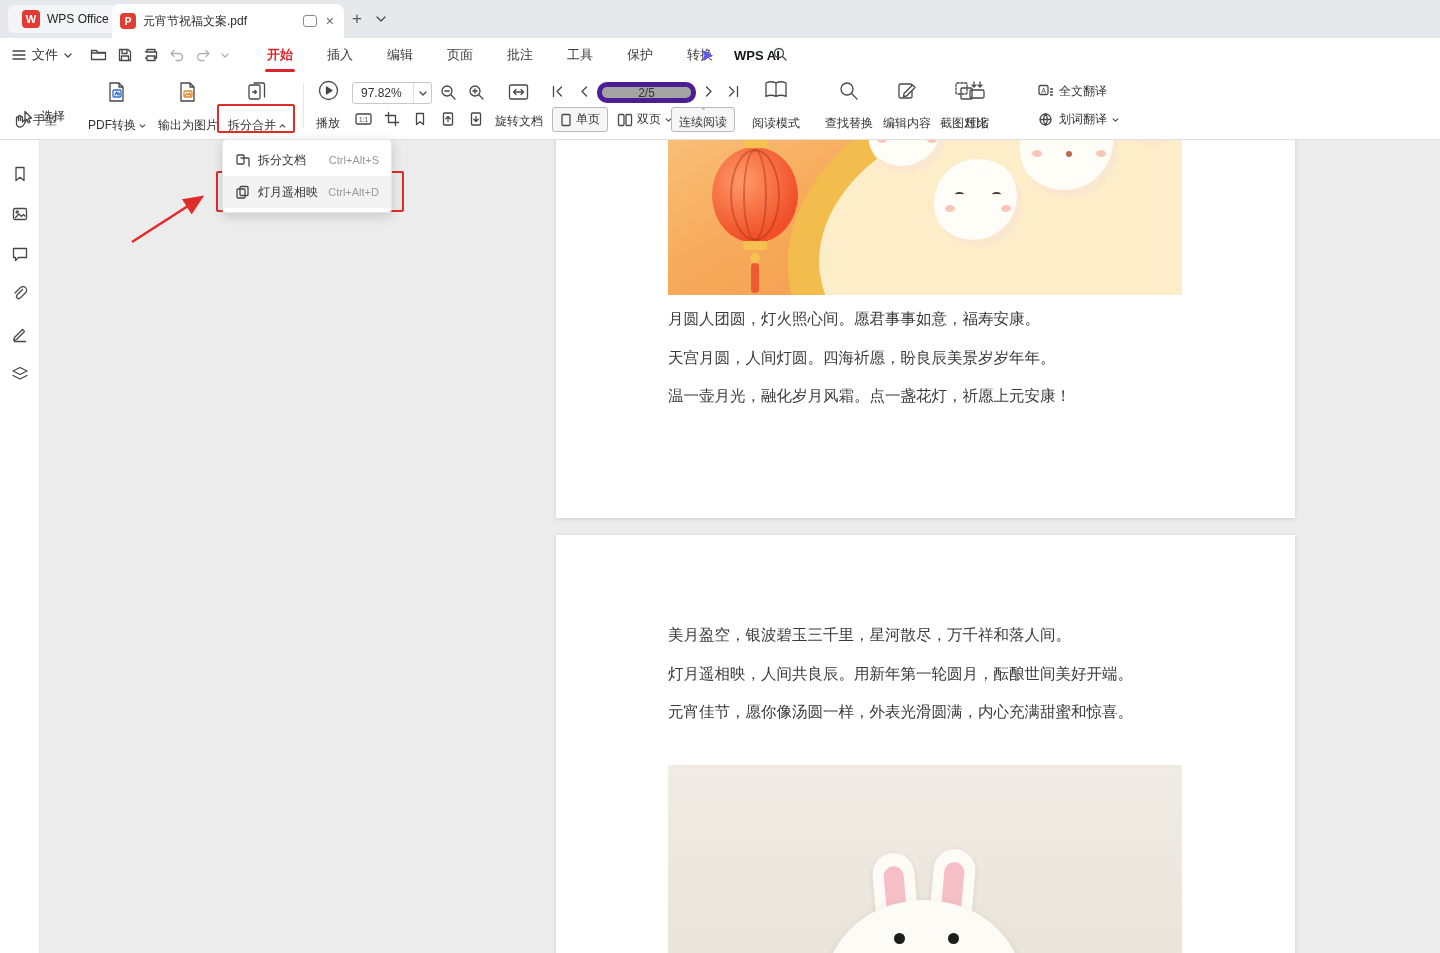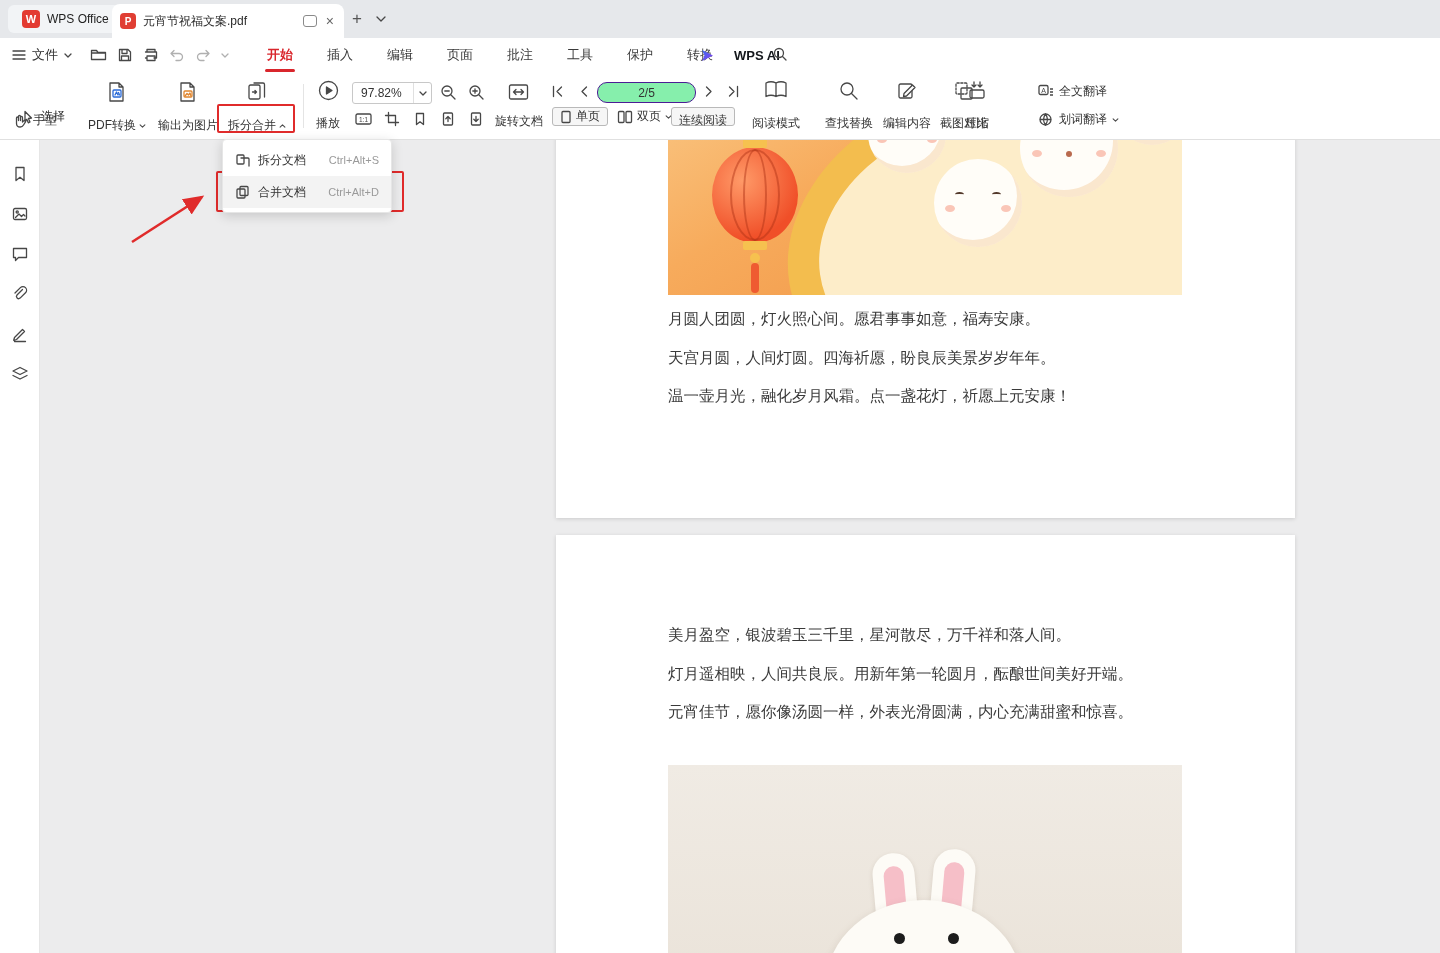--- a/index.html
+++ b/index.html
@@ -34,22 +34,22 @@
   
   .toolbar { position:absolute; left:0; top:72px; width:1440px; height:68px; background:#fff; border-bottom:1px solid #e0e0e0; }
   .tb { position:absolute; display:flex; align-items:center; gap:5px; font-size:12px; color:#333; white-space:nowrap; }
   .big-btn { position:absolute; text-align:center; }
   .big-btn .ic { display:flex; justify-content:center; }
   .big-btn .lbl { margin-top:13px; font-size:12px; color:#333; display:flex; align-items:center; justify-content:center; gap:3px; }
   .vdiv { position:absolute; width:1px; background:#e4e4e4; }
   .combo { position:absolute; width:80px; height:22px; border:1px solid #c8c8c8; border-radius:3px; display:flex; align-items:center; font-size:12px; }
   .combo .val { flex:1; padding-left:8px; }
   .combo .car { width:18px; height:100%; display:flex; align-items:center; justify-content:center; border-left:1px solid #e0e0e0; }
-  .page-input { position:absolute; width:99px; height:21px; border:1px solid #4c1d95; border-radius:10px; display:flex; align-items:center; justify-content:center; font-size:12px; background:#86efac; }
-  .toggle { position:absolute; height:19px; display:flex; align-items:center; gap:4px; padding:0 7px; font-size:12px; border-radius:3px; }
+  .page-input { position:absolute; width:99px; height:21px; border:5px solid #4c1d95; border-radius:10px; display:flex; align-items:center; justify-content:center; font-size:12px; background:#a3a3a3; }
+  .toggle { position:absolute; height:25px; display:flex; align-items:center; gap:4px; padding:0 7px; font-size:12px; border-radius:3px; }
   .toggle.on { border:1px solid #b9b9b9; background:#f6f6f6; }
 
   
   .red-box { position:absolute; border:2px solid #e02b2b; border-radius:2px; pointer-events:none; }
   #red-box-splitmerge { left:217px; top:104px; width:78px; height:29px; }
   #red-box-mergeitem { left:216px; top:171px; width:188px; height:41px; }
   #red-arrow { position:absolute; left:118px; top:184px; pointer-events:none; }
 
   
   .dropdown { position:absolute; left:222px; top:139px; width:170px; background:#fff; border:1px solid #e6e6e6; border-radius:4px; box-shadow:0 3px 12px rgba(0,0,0,.16); padding:4px 0; z-index:30; }
@@ -537,21 +537,21 @@
         <path d="M6 5 h7 a1 1 0 0 1 1 1 v7"></path>
       </svg>
     <span>拆分文档</span>
     <span class="sc">Ctrl+Alt+S</span>
   </div>
   <div class="dd-item hover">
     <svg class="i" width="15" height="15" viewBox="0 0 15 15">
         <rect x="2" y="4" width="8" height="9" rx="1"></rect>
         <rect x="5" y="1.5" width="8" height="9" rx="1"></rect>
       </svg>
-    <span>合并文档</span>
+    <span>灯月遥相映</span>
     <span class="sc">Ctrl+Alt+D</span>
   </div>
 </div>
 
 <div class="red-box" id="red-box-splitmerge"></div>
 <div class="red-box" id="red-box-mergeitem"></div>
 <svg id="red-arrow" width="100" height="70" viewBox="0 0 100 70">
   <defs>
     <marker id="ah" markerWidth="9" markerHeight="8" refX="7" refY="3.5" orient="auto">
       <path d="M0,0 L8,3.5 L0,7 z" fill="#e02b2b"></path>

